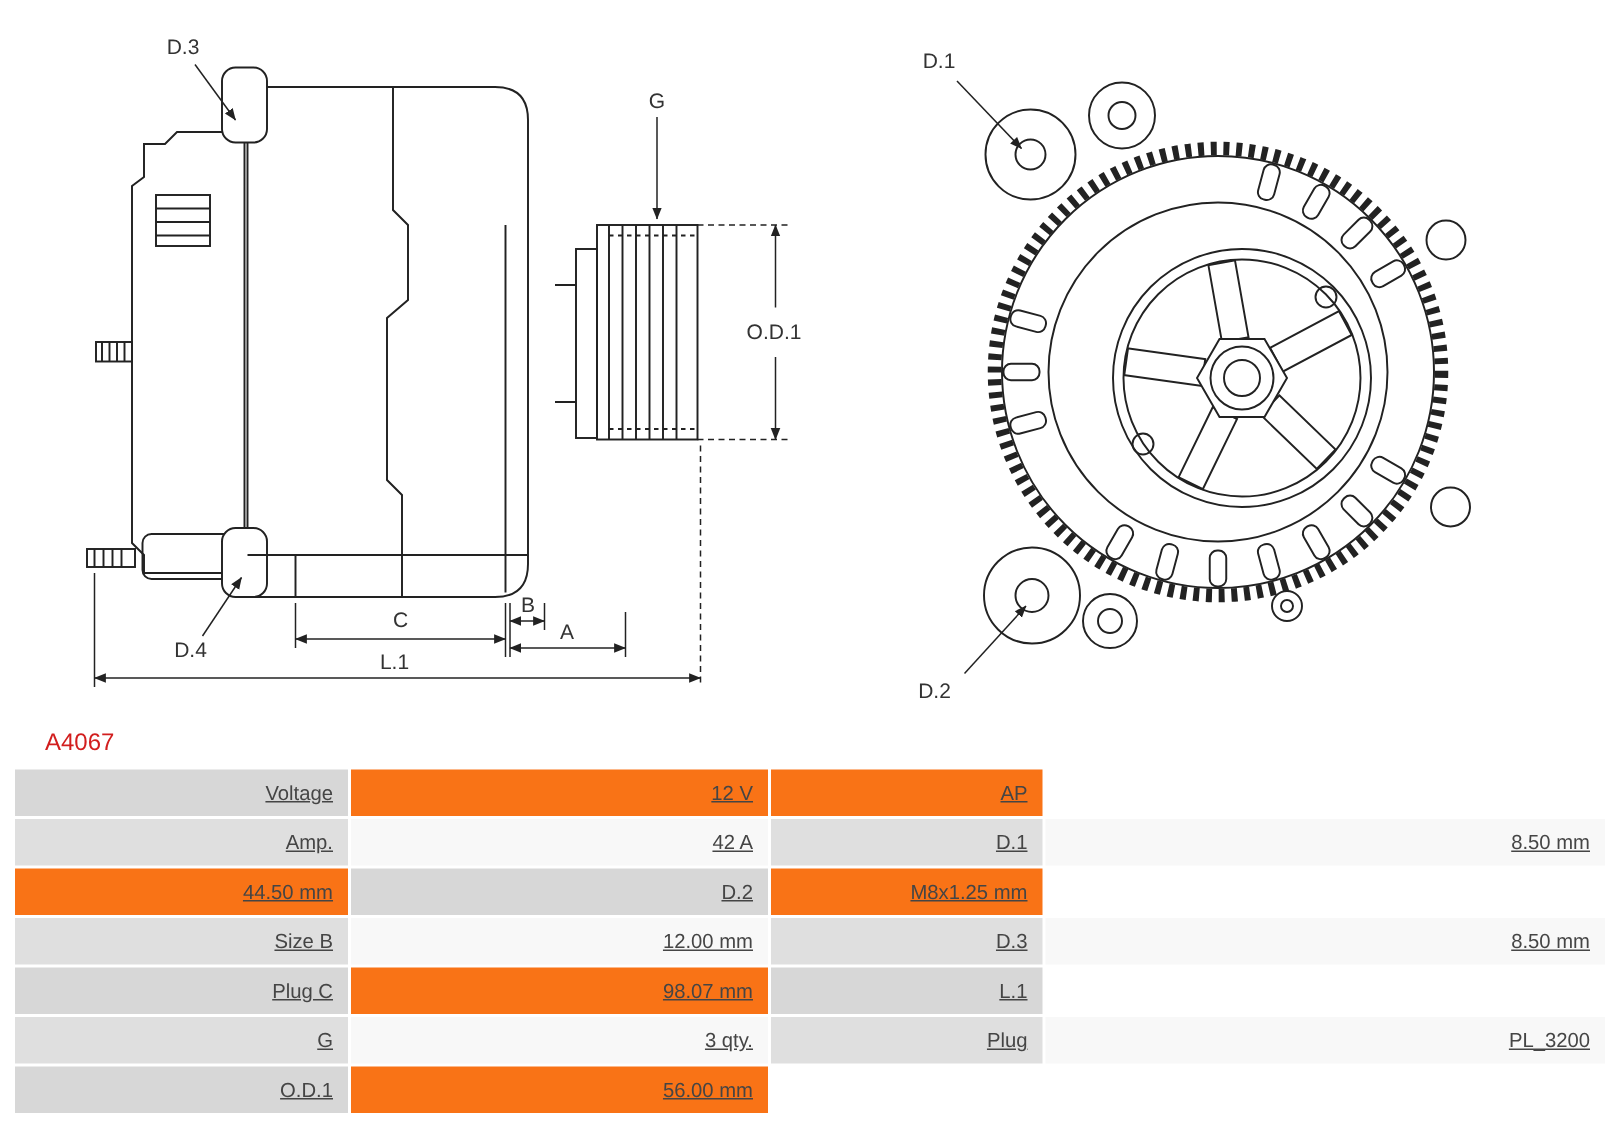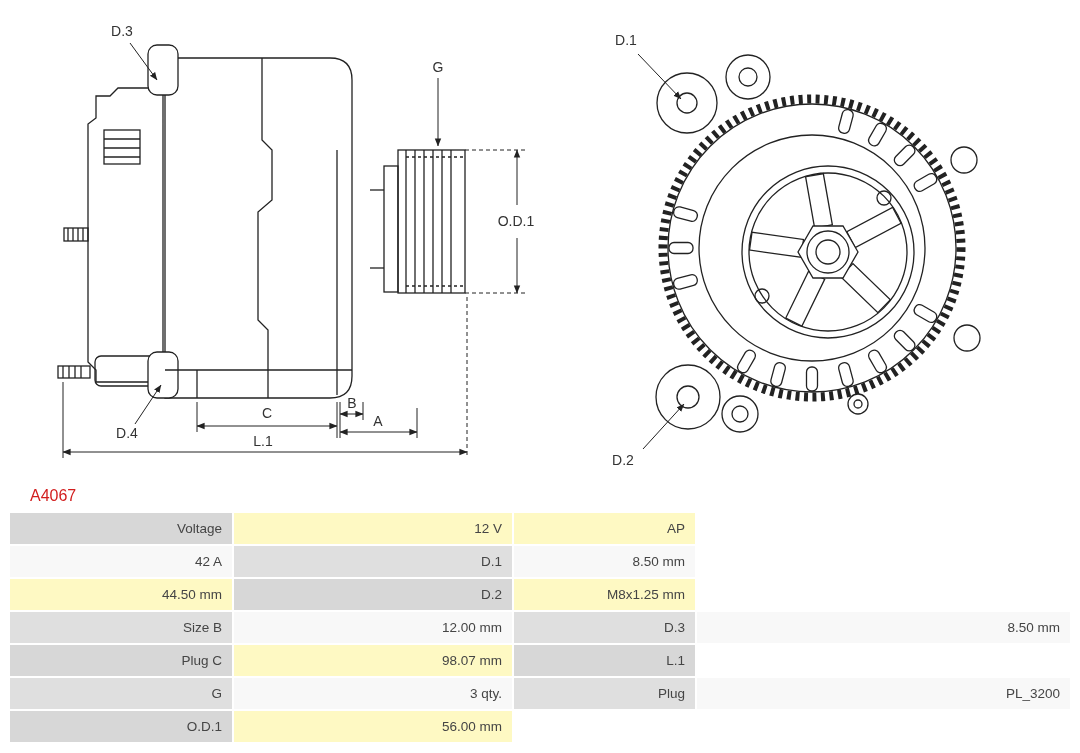--- a/index.html
+++ b/index.html
@@ -30,23 +30,24 @@
     gap:2px;
     height:31px;
   }
   .cell{
     display:flex;
     align-items:center;
     justify-content:flex-end;
     padding-right:10px;
     font-size:13.5px;
     color:#454545;
+    text-decoration:underline;
   }
   .label{background:#d7d7d7;}
-  .value{background:#fef9c3;}
+  .value{background:#f97316;}
   .trow:nth-child(even) .label{background:#dfdfdf;}
   .trow:nth-child(even) .value{background:#f8f8f8;}
   .cell.blank{background:#ffffff;}
 </style>
 </head>
 <body>
 
 <div class="diagram-wrap">
 <svg width="1080" height="482" viewBox="0 0 1080 482">
   <defs>
@@ -240,20 +241,21 @@
 
 <div class="part-number">A4067</div>
 
 <div class="spec-table">
   <div class="trow">
     <div class="cell label">Voltage</div>
     <div class="cell value">12 V</div>
     <div class="cell value">AP</div>
   </div>
   <div class="trow">
+    <div class="cell label">Amp.</div>
     <div class="cell value">42 A</div>
     <div class="cell label">D.1</div>
     <div class="cell value">8.50 mm</div>
   </div>
   <div class="trow">
     <div class="cell value">44.50 mm</div>
     <div class="cell label">D.2</div>
     <div class="cell value">M8x1.25 mm</div>
   </div>
   <div class="trow">

